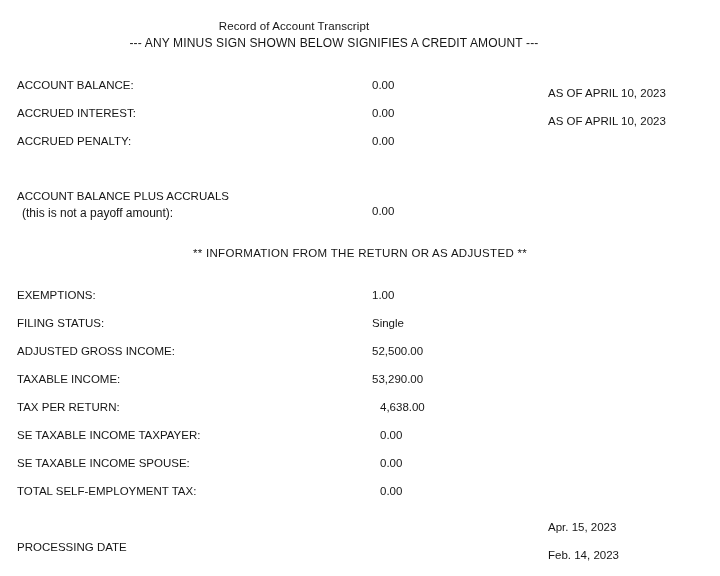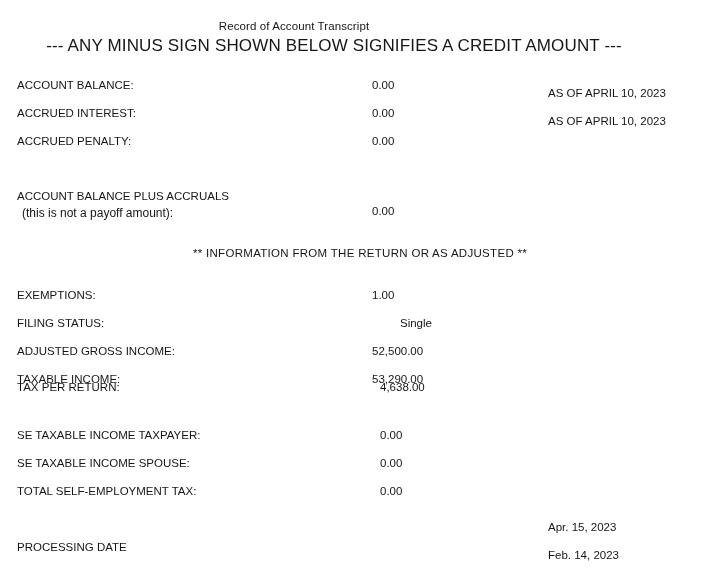--- a/index.html
+++ b/index.html
@@ -28,21 +28,21 @@
     font-size: 11.5px;
     letter-spacing: 0.1px;
     color: #161616;
   }
   .doc-subtitle {
     position: absolute;
     top: 36px;
     left: 0;
     width: 668px;
     text-align: center;
-    font-size: 17px;
+    font-size: 12px;
     letter-spacing: 0.15px;
     color: #161616;
   }
   .section-banner {
     position: absolute;
     left: 0;
     width: 720px;
     text-align: center;
     font-size: 11.5px;
     letter-spacing: 0.3px;
@@ -116,37 +116,37 @@
   <div class="section-banner" style="top:247px;">**    INFORMATION FROM THE RETURN OR AS ADJUSTED   **</div>
 
   <div class="row" style="top:289px;">
     <span class="label">EXEMPTIONS:</span>
     <span class="value" style="left:372px;">1.00</span>
     <span class="right"></span>
   </div>
 
   <div class="row" style="top:317px;">
     <span class="label">FILING STATUS:</span>
-    <span class="value" style="left:372px;margin-left:28px;">Single</span>
+    <span class="value" style="left:372px;">Single</span>
     <span class="right"></span>
   </div>
 
   <div class="row" style="top:345px;">
     <span class="label">ADJUSTED GROSS INCOME:</span>
     <span class="value" style="left:372px;">52,500.00</span>
     <span class="right"></span>
   </div>
 
   <div class="row" style="top:373px;">
     <span class="label">TAXABLE INCOME:</span>
     <span class="value" style="left:372px;">53,290.00</span>
     <span class="right"></span>
   </div>
 
-  <div class="row" style="top:381px;">
+  <div class="row" style="top:401px;">
     <span class="label">TAX PER RETURN:</span>
     <span class="value" style="left:380px;">4,638.00</span>
     <span class="right"></span>
   </div>
 
   <div class="row" style="top:429px;">
     <span class="label">SE TAXABLE INCOME TAXPAYER:</span>
     <span class="value" style="left:380px;">0.00</span>
     <span class="right"></span>
   </div>

